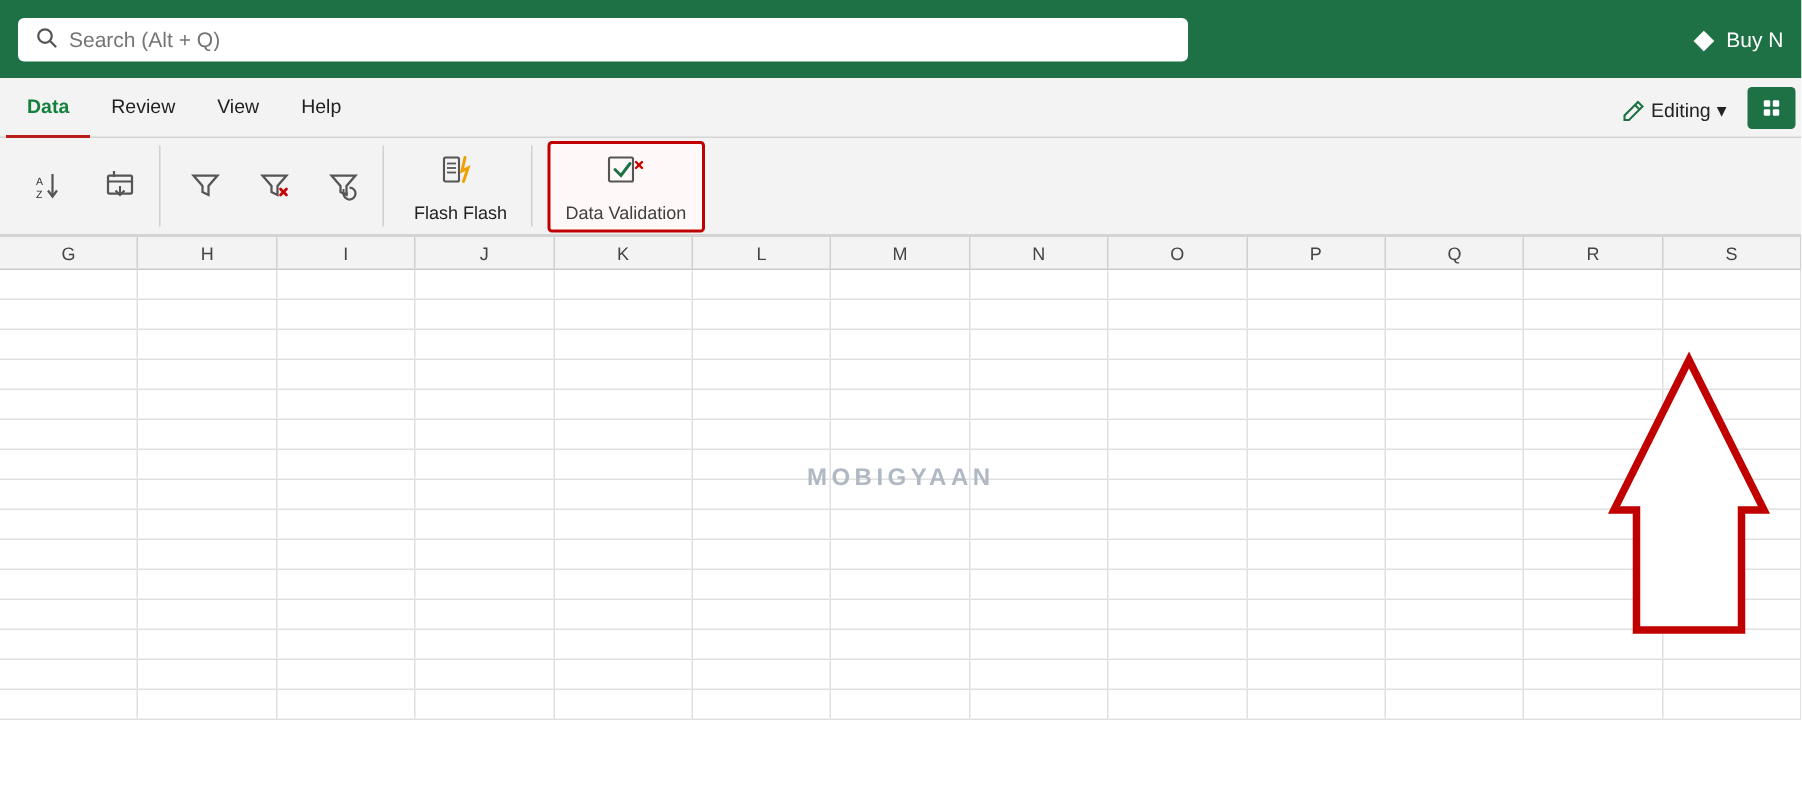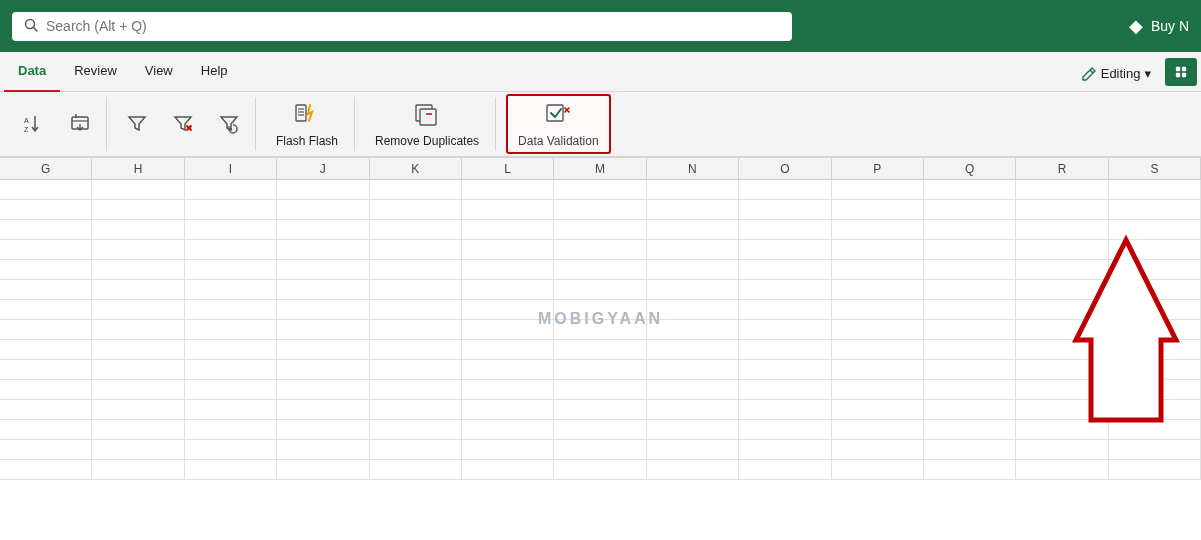--- a/index.html
+++ b/index.html
@@ -336,32 +336,20 @@
           <line x1="4" y1="9" x2="10" y2="9" stroke="#555" stroke-width="1.2"></line>
           <line x1="4" y1="12" x2="10" y2="12" stroke="#555" stroke-width="1.2"></line>
           <line x1="4" y1="15" x2="10" y2="15" stroke="#555" stroke-width="1.2"></line>
           <path d="M16 5 L14 14 L18 12 L15 21" stroke="#f0a000" stroke-width="2" fill="none" stroke-linecap="round"></path>
         </svg>
       </span>
       <span class="btn-label">Flash Flash</span>
     </div>
   </div>
 
-  <div class="toolbar-group">
-    <div class="tb-btn-large">
-      <span class="icon-area">
-        <svg width="26" height="26" viewBox="0 0 26 26" fill="none">
-          <rect x="2" y="5" width="16" height="16" rx="1" stroke="#555" stroke-width="1.4" fill="none"></rect>
-          <rect x="6" y="9" width="16" height="16" rx="1" stroke="#555" stroke-width="1.4" fill="#f3f3f3"></rect>
-          <line x1="12" y1="14" x2="18" y2="14" stroke="#c00" stroke-width="1.5"></line>
-        </svg>
-      </span>
-      <span class="btn-label">Remove Duplicates</span>
-    </div>
-  </div>
 
   <div class="toolbar-group" style="border-right: none;">
     <div class="data-validation-btn">
       <span class="icon-area">
         <svg width="26" height="26" viewBox="0 0 26 26" fill="none">
           <rect x="2" y="5" width="16" height="16" rx="1" stroke="#555" stroke-width="1.4" fill="none"></rect>
           <polyline points="6,13 10,17 16,9" stroke="#1e7145" stroke-width="2" fill="none" stroke-linecap="round"></polyline>
           <line x1="20" y1="8" x2="24" y2="12" stroke="#c00" stroke-width="1.6" stroke-linecap="round"></line>
           <line x1="24" y1="8" x2="20" y2="12" stroke="#c00" stroke-width="1.6" stroke-linecap="round"></line>
         </svg>

